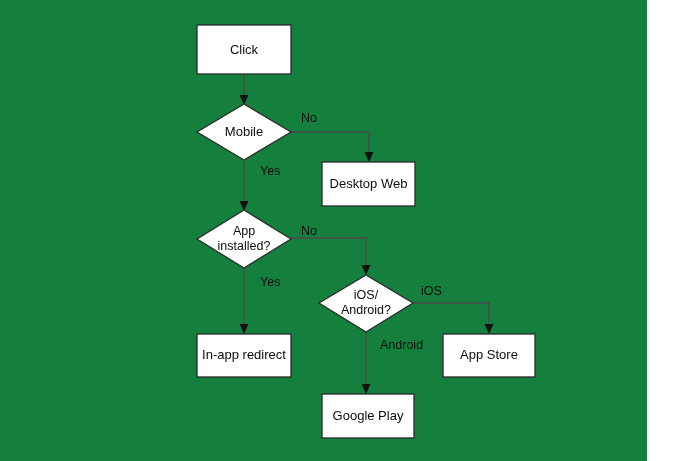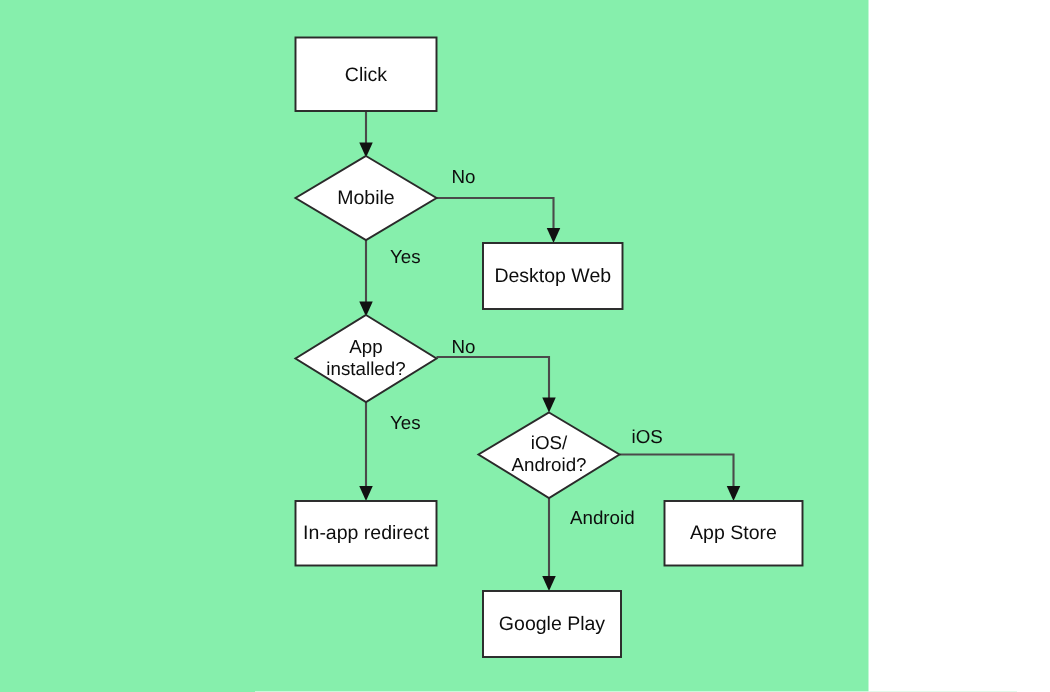--- a/index.html
+++ b/index.html
@@ -5,23 +5,23 @@
   html, body {
     margin: 0;
     padding: 0;
     background: #ffffff;
   }
   body {
     font-family: "Liberation Sans", sans-serif;
   }
   #canvas {
     position: relative;
-    width: 579px;
+    width: 647px;
     height: 461px;
-    background: #86efac;
+    background: #15803d;
     overflow: hidden;
   }
   #flow-svg {
     position: absolute;
     left: 0;
     top: 0;
     width: 700px;
     height: 461px;
   }
   .node-box {

